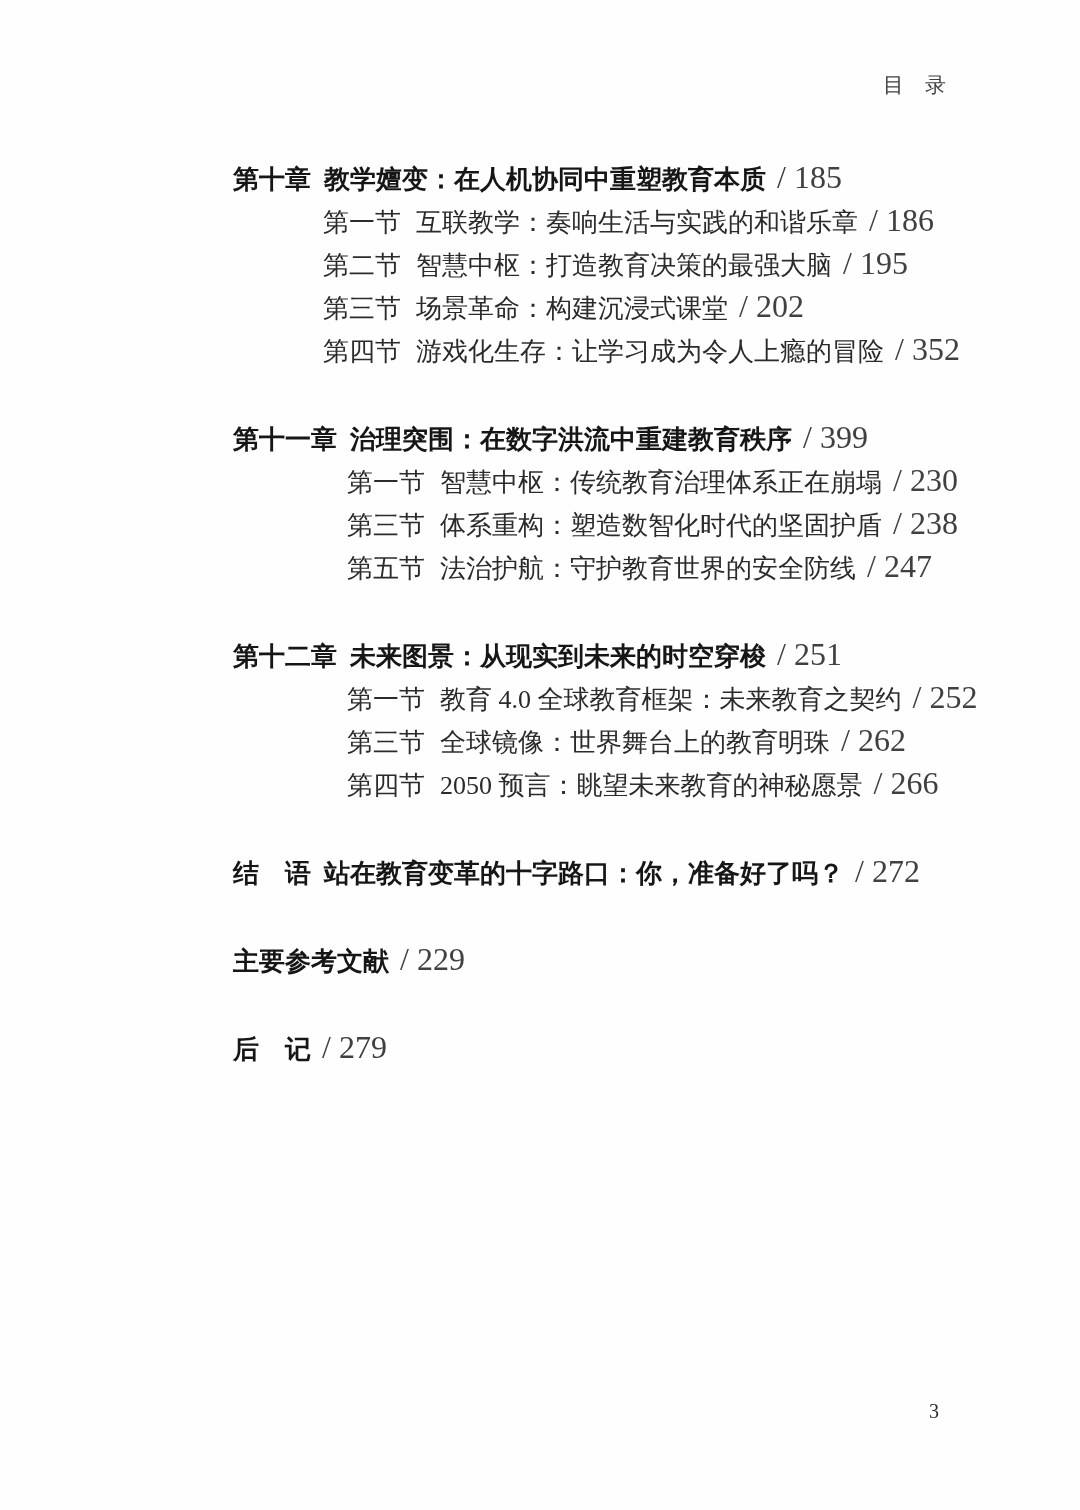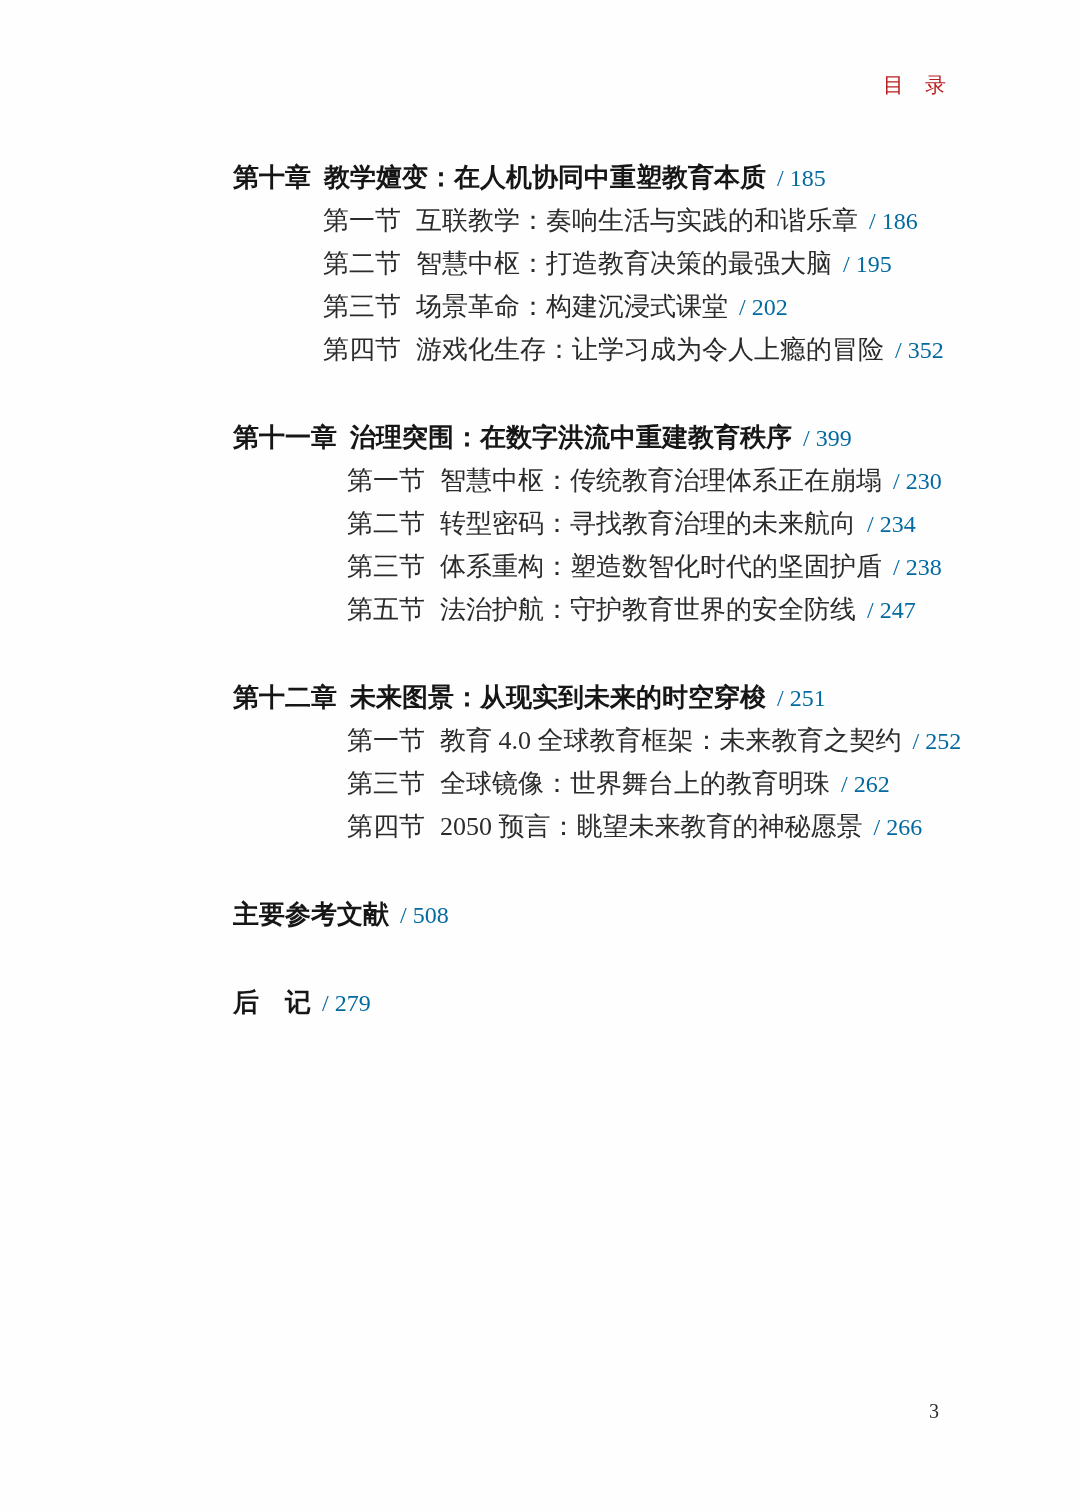--- a/index.html
+++ b/index.html
@@ -11,42 +11,42 @@
     background: #fefefe;
     font-family: "Liberation Serif", "DejaVu Serif", serif;
     color: #2a2a2a;
     overflow: hidden;
   }
   .running-header {
     position: absolute;
     top: 71px;
     right: 134px;
     font-size: 21px;
-    color: #b91c1c;
+    color: #404040;
     white-space: nowrap;
   }
   .toc {
     position: absolute;
     left: 233px;
     top: 156px;
     white-space: nowrap;
   }
   .block { margin-bottom: 45px; }
   .row {
     height: 43px;
     line-height: 43px;
     font-size: 26px;
     white-space: nowrap;
     color: #2b2b2b;
   }
   .row .title { margin-left: 13px; }
   .row .pageref {
     margin-left: 11px;
-    font-size: 24px;
-    color: #0369a1;
+    font-size: 32px;
+    color: #404040;
     font-weight: normal;
   }
   .chapter .label, .chapter .title,
   .closing-row .label, .closing-row .title {
     font-weight: bold;
     color: #161616;
   }
   .sections.indent-3 { margin-left: 90px; }
   .sections.indent-4 { margin-left: 114px; }
   .section .title { margin-left: 15px; text-align: center; }
@@ -91,23 +91,20 @@
 
     <section class="block">
       <div class="row chapter">
         <span class="label">第十一章</span><span class="title">治理突围：在数字洪流中重建教育秩序</span><span class="pageref">/ 399</span>
       </div>
       <div class="sections indent-4">
         <div class="row section">
           <span class="label">第一节</span><span class="title">智慧中枢：传统教育治理体系正在崩塌</span><span class="pageref">/ 230</span>
         </div>
         <div class="row section">
-          <span class="label">第二节</span><span class="title">转型密码：寻找教育治理的未来航向</span><span class="pageref">/ 234</span>
-        </div>
-        <div class="row section">
           <span class="label">第三节</span><span class="title">体系重构：塑造数智化时代的坚固护盾</span><span class="pageref">/ 238</span>
         </div>
         <div class="row section">
           <span class="label">第五节</span><span class="title">法治护航：守护教育世界的安全防线</span><span class="pageref">/ 247</span>
         </div>
       </div>
     </section>
 
     <section class="block">
       <div class="row chapter">
@@ -119,24 +116,29 @@
         </div>
         <div class="row section">
           <span class="label">第三节</span><span class="title">全球镜像：世界舞台上的教育明珠</span><span class="pageref">/ 262</span>
         </div>
         <div class="row section">
           <span class="label">第四节</span><span class="title">2050 预言：眺望未来教育的神秘愿景</span><span class="pageref">/ 266</span>
         </div>
       </div>
     </section>
 
+    <section class="block">
+      <div class="row closing-row">
+        <span class="label">结　语</span><span class="title">站在教育变革的十字路口：你，准备好了吗？</span><span class="pageref">/ 272</span>
+      </div>
+    </section>
 
     <section class="block">
       <div class="row closing-row">
-        <span class="label">主要参考文献</span><span class="pageref">/ 508</span>
+        <span class="label">主要参考文献</span><span class="pageref">/ 229</span>
       </div>
     </section>
 
     <section class="block">
       <div class="row closing-row">
         <span class="label">后　记</span><span class="pageref">/ 279</span>
       </div>
     </section>
 
   </main>

